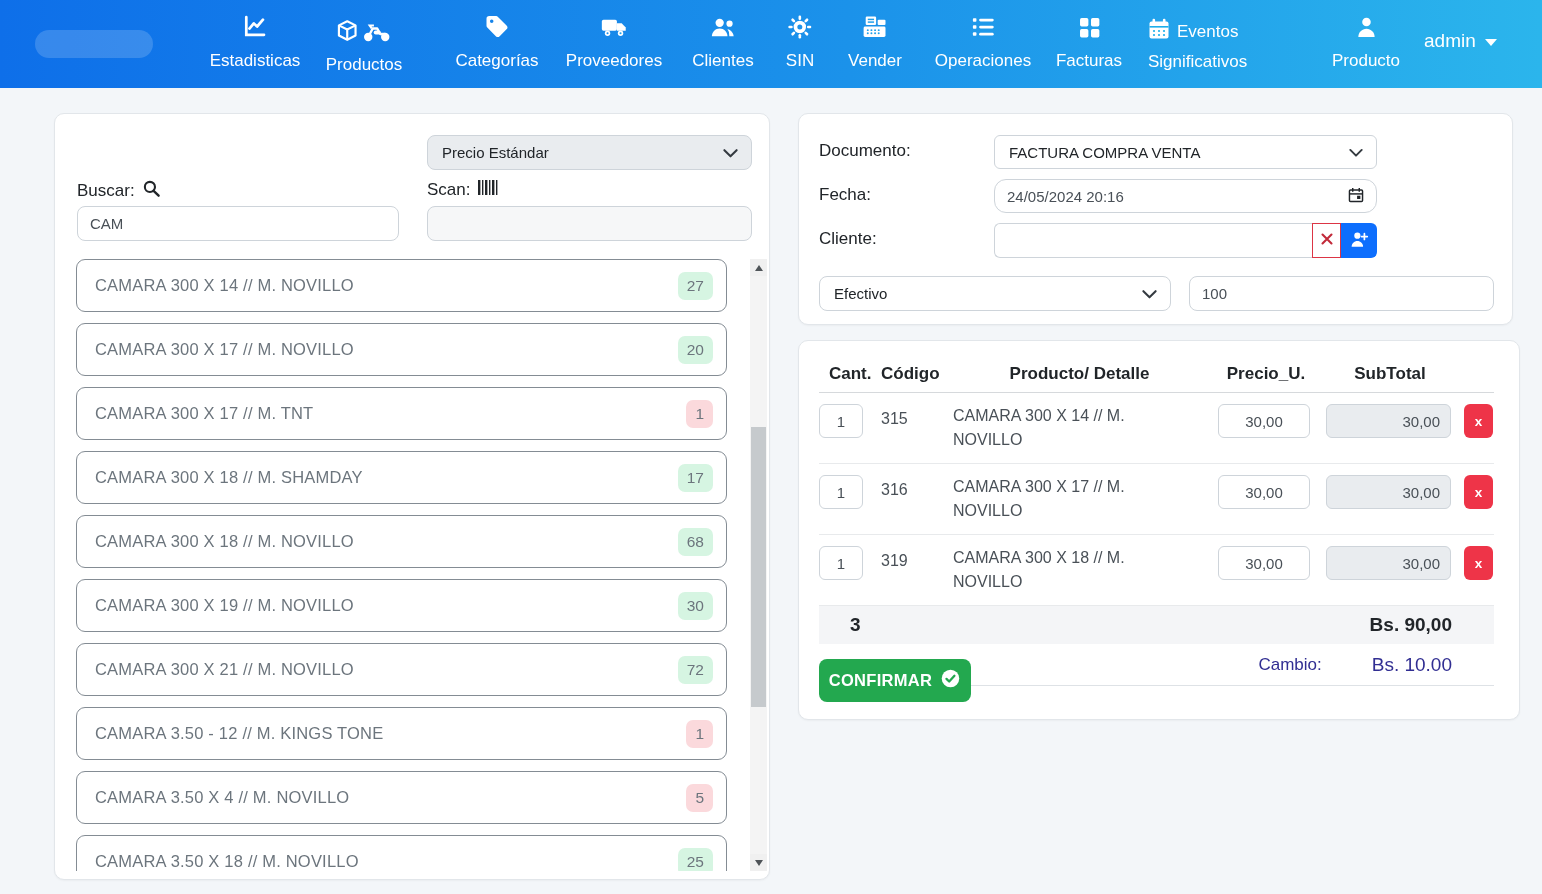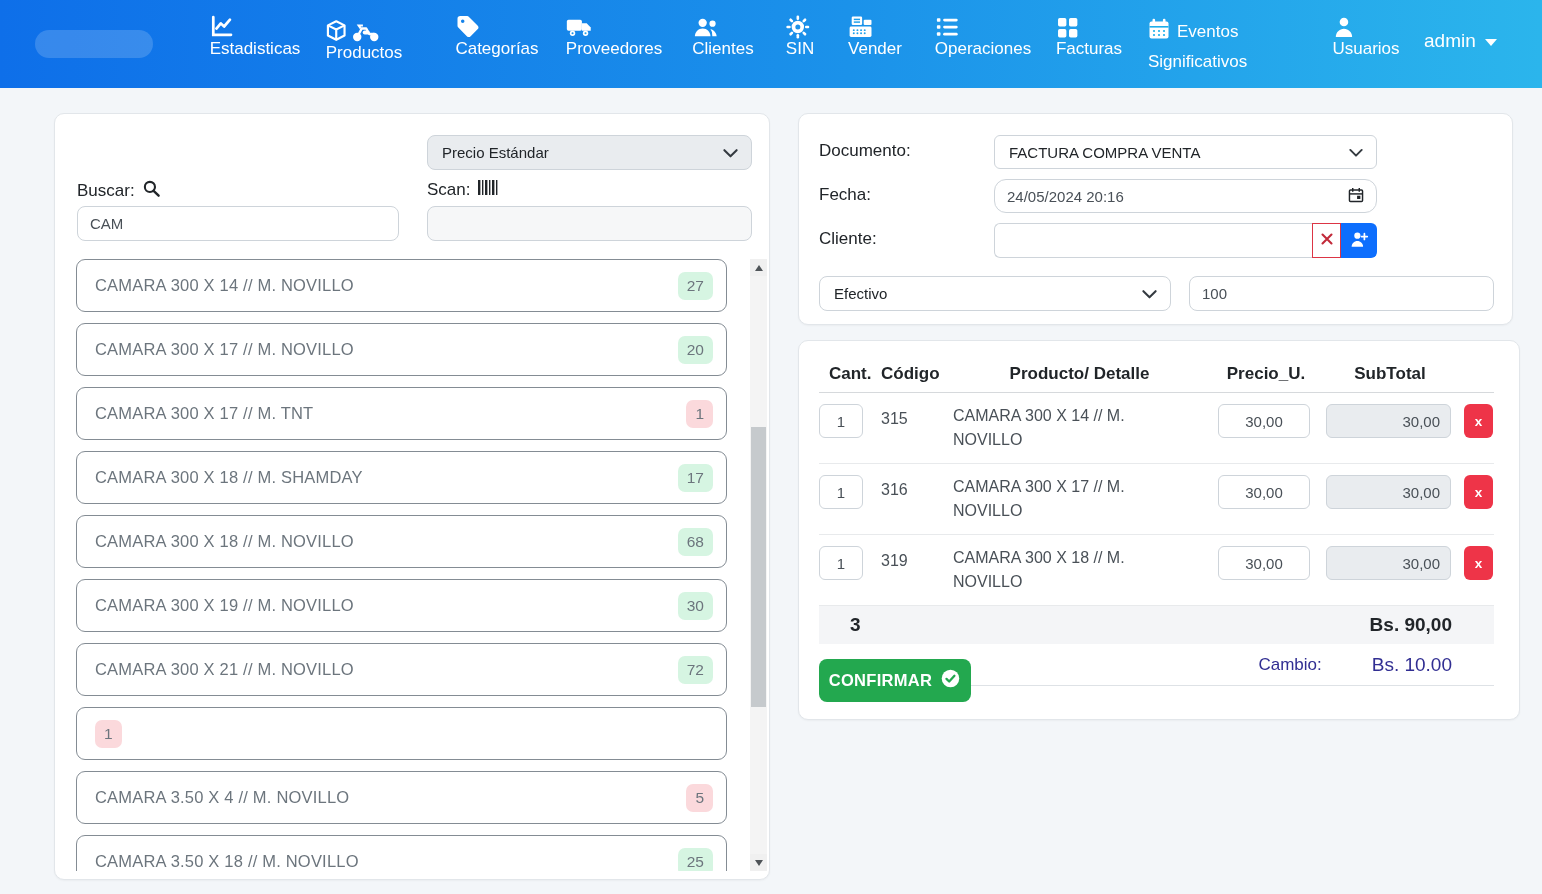--- a/index.html
+++ b/index.html
@@ -16,21 +16,21 @@
     position:absolute; top:0; left:0; width:1542px; height:88px;
     background:linear-gradient(90deg,#0e6fe9 0%, #1b92ea 55%, #2bb5ec 100%);
     color:#fff;
   }
   .brand-pill {
     position:absolute; left:35px; top:30px; width:118px; height:28px;
     border-radius:14px; background:rgba(255,255,255,.17);
   }
   .nav-item {
     position:absolute; top:13px; transform:translateX(-50%);
-    display:flex; flex-direction:column; align-items:flex-start; gap:0;
+    display:flex; flex-direction:column; align-items:center; gap:12px;
     cursor:pointer; white-space:nowrap;
   }
   .nav-item .nlabel { font-size:17px; color:#fff; }
   .nico { height:26px; display:flex; align-items:flex-end; gap:5px; }
   .nico svg { display:block; }
   .nav-item-events {
     position:absolute; left:1148px; top:18px; width:124px; transform:none;
     display:block; font-size:17px; line-height:1.6; text-align:left; cursor:pointer;
   }
   .nav-item-events .nico-inline { display:inline-block; vertical-align:-3px; margin-right:7px; }
@@ -336,21 +336,21 @@
 
   <div class="nav-item" style="left:1366px">
     <span class="nico">
       <svg width="23" height="24" viewBox="0 0 22 22">
           <g fill="#fff">
             <circle cx="11" cy="6.2" r="4.1"></circle>
             <path d="M3.2 20.5c0-4.3 3.5-7.8 7.8-7.8s7.8 3.5 7.8 7.8z"></path>
           </g>
         </svg>
     </span>
-    <span class="nlabel">Usuarios</span>
+    <span class="nlabel">Producto</span>
   </div>
 
   <div class="nav-user">
     <span>admin</span>
     <span class="caret"></span>
   </div>
 </div>
 
 <div class="card" id="search-card">
 
@@ -414,20 +414,21 @@
     </div>
     <div class="product-item">
       <span class="pname">CAMARA 300 X 19 // M. NOVILLO</span>
       <span class="badge ok">30</span>
     </div>
     <div class="product-item">
       <span class="pname">CAMARA 300 X 21 // M. NOVILLO</span>
       <span class="badge ok">72</span>
     </div>
     <div class="product-item">
+      <span class="pname">CAMARA 3.50 - 12 // M. KINGS TONE</span>
       <span class="badge low">1</span>
     </div>
     <div class="product-item">
       <span class="pname">CAMARA 3.50 X 4 // M. NOVILLO</span>
       <span class="badge low">5</span>
     </div>
     <div class="product-item">
       <span class="pname">CAMARA 3.50 X 18 // M. NOVILLO</span>
       <span class="badge ok">25</span>
     </div>

